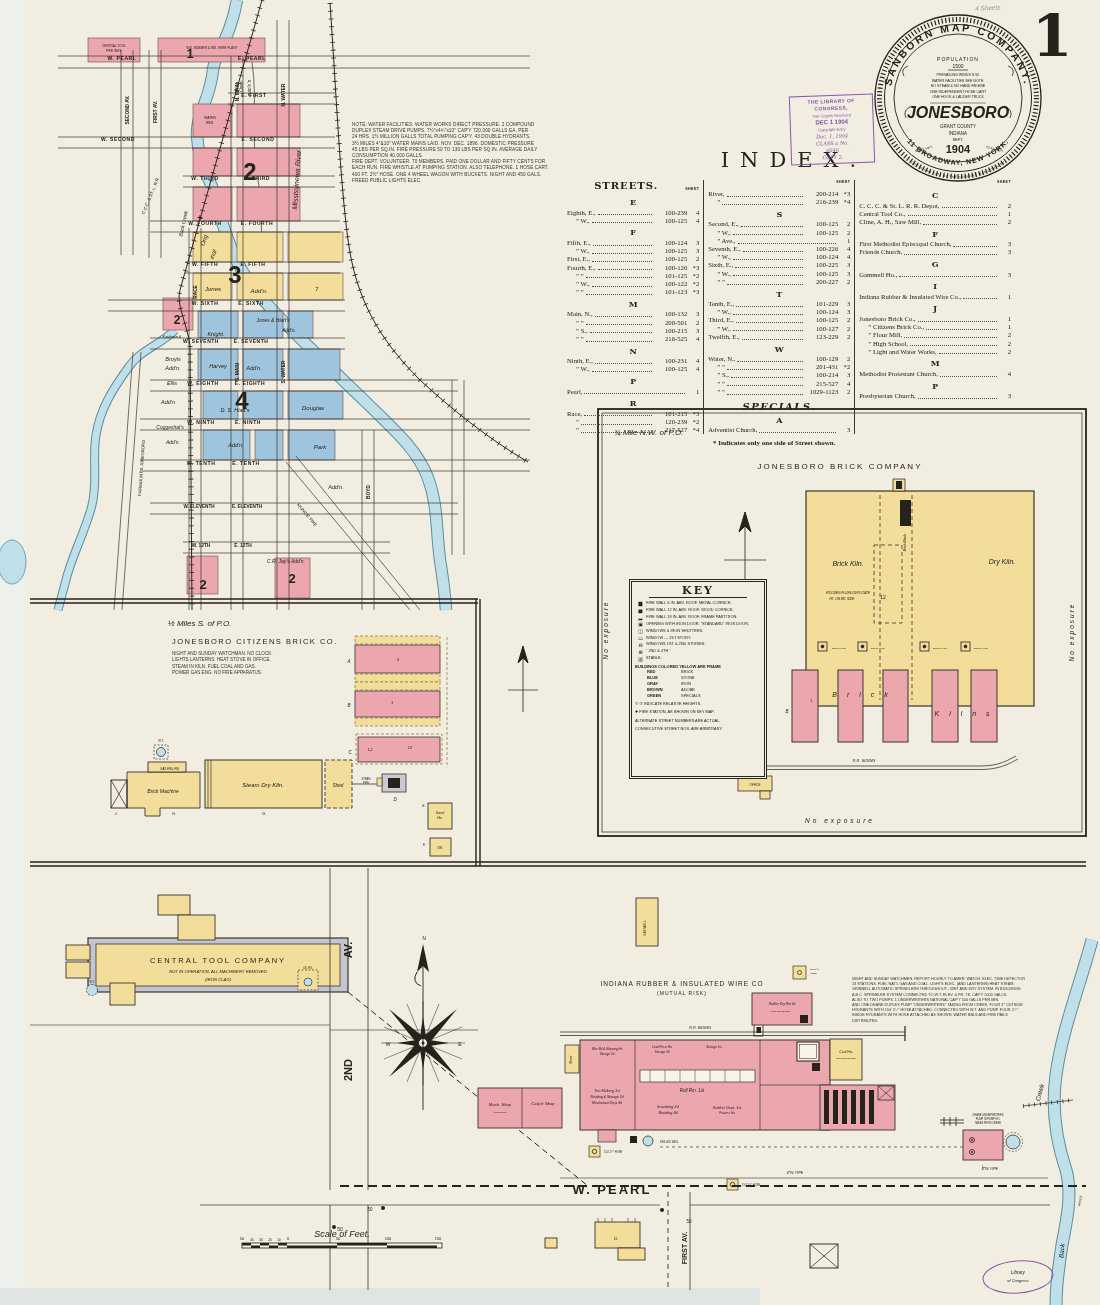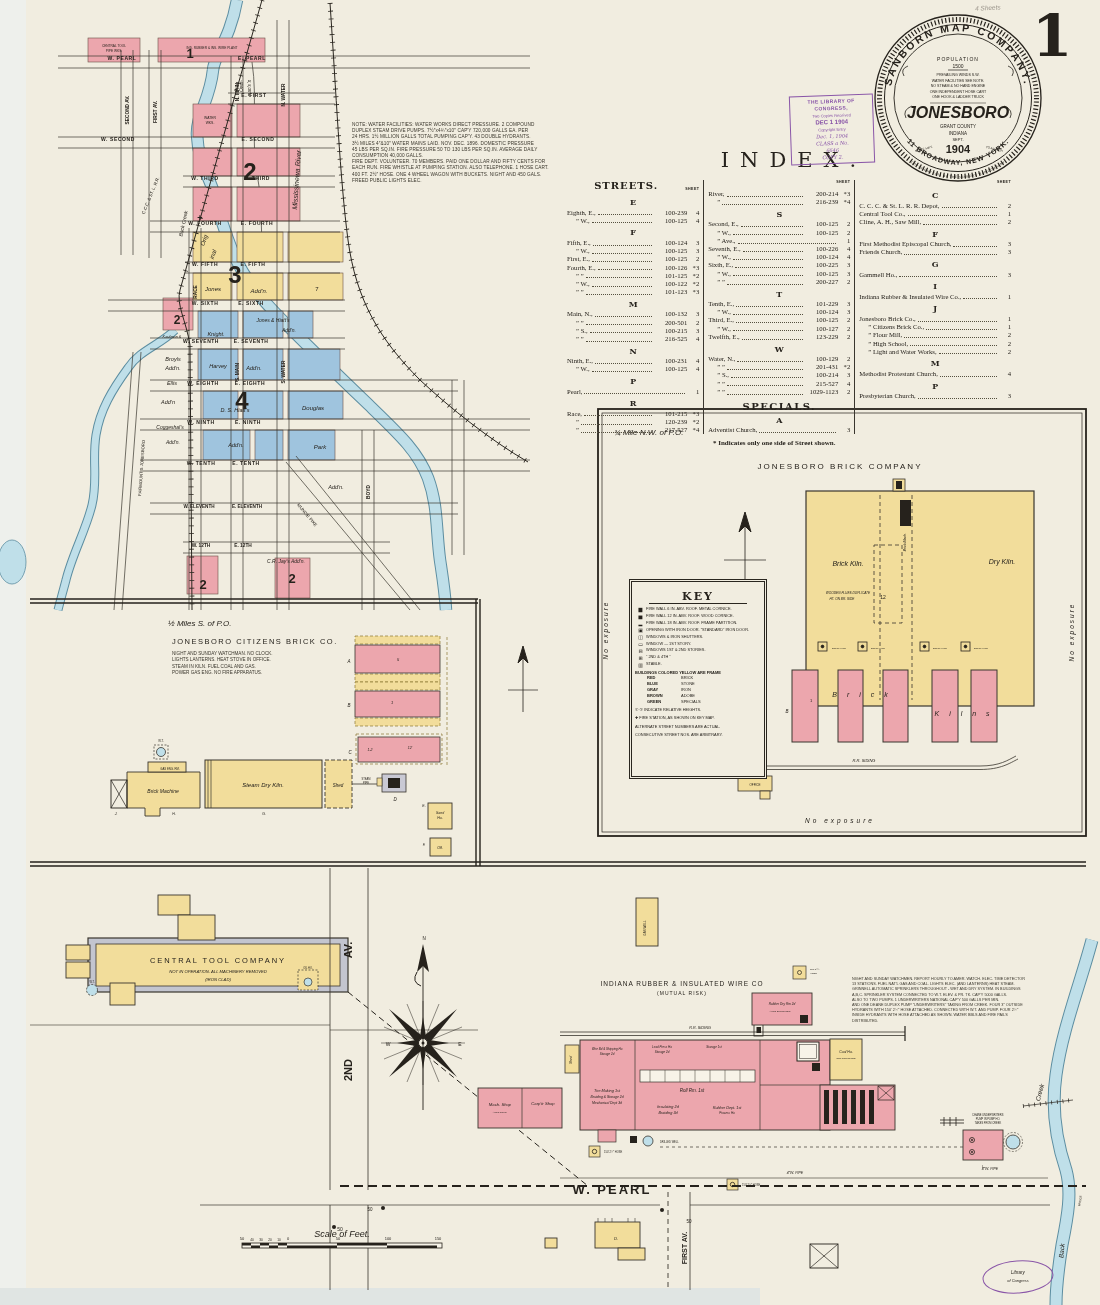--- a/index.html
+++ b/index.html
@@ -12,21 +12,21 @@
   #index{left:563px;top:148px;width:452px;}
   .idx-title{font-family:"DejaVu Serif",serif;font-weight:normal;font-size:21px;letter-spacing:11px;
              text-align:center;padding-left:10px;margin-bottom:8px;}
   .idx-cols{display:flex;align-items:stretch;}
   .idx-col{padding:0 4px;}
   .idx-col.sep{border-left:0.8px solid #3a362e;}
   .idx-colhead{display:flex;justify-content:space-between;align-items:flex-end;margin-bottom:6px;}
   .streets-h{font-family:"DejaVu Serif",serif;font-weight:bold;font-size:10px;letter-spacing:1px;flex:1;text-align:center;}
   .sheet-h{font-size:3.6px;font-weight:bold;letter-spacing:.4px;}
   .idx-letter{text-align:center;font-family:"DejaVu Serif",serif;font-weight:bold;font-size:8px;margin:2.5px 0 1.5px;}
-  .idx-heading{text-align:center;font-family:"DejaVu Serif",serif;font-weight:bold;font-size:10px;letter-spacing:1.5px;margin:5px 0 1px;}
+  .idx-heading{text-align:center;font-family:"DejaVu Serif",serif;font-weight:bold;font-size:10px;letter-spacing:1.5px;margin:5px 0 1px;font-style:italic;}
   .idx-row{display:flex;align-items:flex-end;font-family:"Liberation Serif",serif;font-size:6.7px;line-height:8.2px;}
   .idx-name{white-space:nowrap;}
   .idx-dots{flex:1;border-bottom:1px dotted #55503f;margin:0 2px 1.5px;}
   .idx-pages{min-width:33px;text-align:right;white-space:nowrap;}
   .idx-sheet{min-width:12px;text-align:right;}
   .idx-foot{font-family:"Liberation Serif",serif;font-weight:bold;font-size:7px;margin:5px 0 0 150px;}
   
   #water-note{left:352px;top:122px;width:224px;font-size:4.7px;line-height:6.2px;letter-spacing:.1px;color:#3a362c;}
   #citizens-note{left:172px;top:651px;width:180px;font-size:4.6px;line-height:6.4px;color:#3a362c;}
   #rubber-note{left:852px;top:977px;width:212px;font-size:3.8px;line-height:5.2px;color:#3a362c;}
@@ -35,21 +35,21 @@
              padding:2px 1px;transform:rotate(-2deg);line-height:7px;}
   #loc-stamp .s1{font-size:5px;font-weight:bold;letter-spacing:.4px;}
   #loc-stamp .s2{font-size:4px;}
   #loc-stamp .s3{font-size:6px;font-weight:bold;}
   #loc-stamp .hw{font-family:"DejaVu Serif",serif;font-style:italic;font-size:5px;}
   
   #sheet-num{left:1032px;top:2px;font-family:"DejaVu Serif",serif;font-weight:bold;font-size:58px;}
   #pencil{left:975px;top:4px;font-size:6.5px;color:#9b958b;font-style:italic;transform:rotate(-3deg);}
   
   #key-box{left:629px;top:579px;width:138px;height:200px;border:1.4px solid #2a261f;outline:0.6px solid #2a261f;
-           outline-offset:-3.4px;background:#f1ede0;padding:9px 5px;box-sizing:border-box;}
+           outline-offset:-3.4px;background:#f1ede0;padding:3px 5px;box-sizing:border-box;}
   .key-title{text-align:center;font-family:"DejaVu Serif",serif;font-weight:bold;font-size:11px;letter-spacing:2px;
              border-bottom:1px solid #2a261f;margin:1px 14px 2px;}
   .key-row{display:flex;align-items:center;font-size:3.9px;line-height:6.9px;}
   .key-sym{width:11px;font-size:5px;line-height:6px;text-align:center;flex:none;}
   .key-colhdr{font-size:4px;font-weight:bold;margin-top:2px;}
   .key-crow{display:flex;font-size:4px;line-height:6px;}
   .key-cname{width:34px;font-weight:bold;margin-left:12px;}
   .key-foot{font-size:3.9px;line-height:6.2px;margin-top:2px;}
 </style>
 </head>

